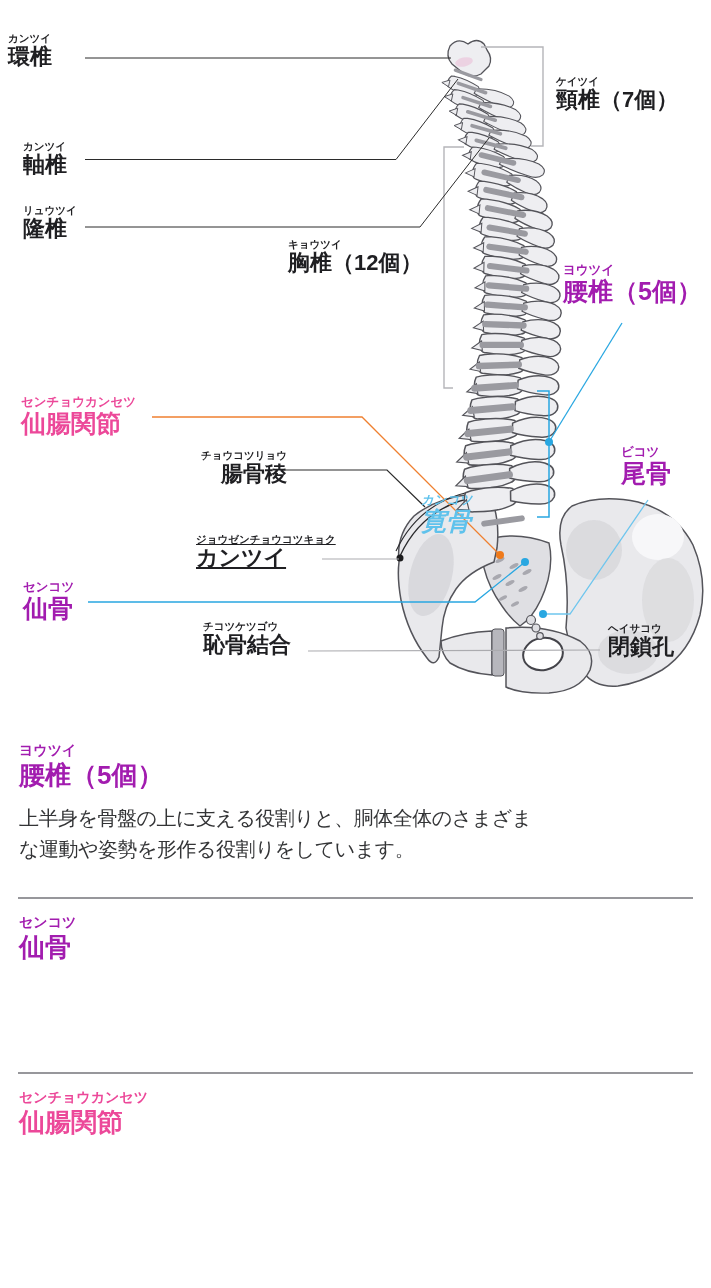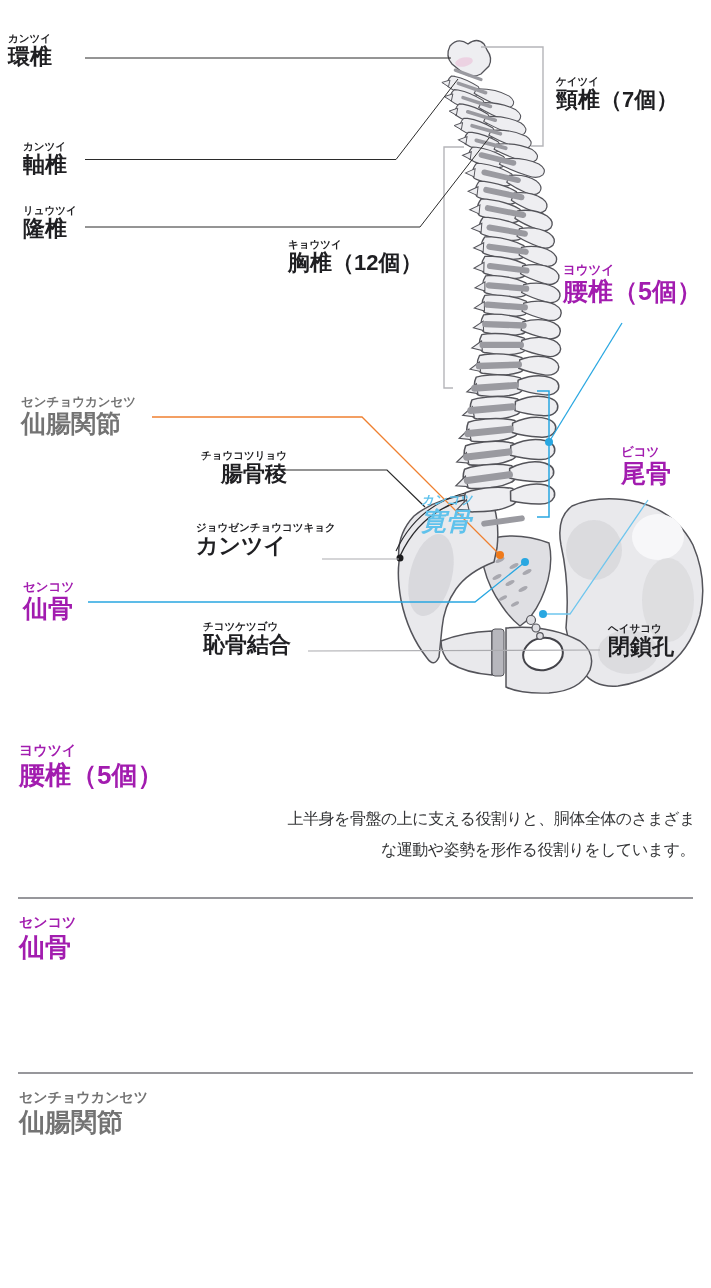--- a/index.html
+++ b/index.html
@@ -8,27 +8,27 @@
   .diagram{position:absolute;left:0;top:0;width:711px;height:720px;}
   .diagram svg{position:absolute;left:0;top:0;}
   .dlabel{position:absolute;line-height:1.02;white-space:nowrap;}
   .dlabel .kana{display:block;font-size:10.5px;font-weight:bold;letter-spacing:0;margin-bottom:2px;}
   .dlabel .kanji{display:block;font-size:22px;font-weight:bold;letter-spacing:0;}
   .dlabel.big .kana{font-size:12.5px;}
   .dlabel.big .kanji{font-size:25px;}
   .c-black{color:#1f1f22;}
   .c-blue{color:#a21caf;}
   .c-lblue{color:#5fc2ec;}
-  .c-orange{color:#737373;}
+  .c-orange{color:#ec4899;}
   .sections{position:absolute;left:0;top:0;width:711px;}
   .tsec{position:absolute;left:19px;width:676px;}
   .tsec .s-kana{font-size:14px;font-weight:bold;line-height:1.1;}
   .tsec .s-title{font-size:26px;font-weight:bold;line-height:1.15;margin:3px 0 0 0;}
-  .tsec .s-body{font-size:16px;letter-spacing:-0.5px;color:#333436;line-height:31px;
-                margin:12px 0 0 0;white-space:pre-line;text-align:right;}
+  .tsec .s-body{font-size:20px;letter-spacing:-0.5px;color:#333436;line-height:31px;
+                margin:12px 0 0 0;white-space:pre-line;}
   .divider{position:absolute;left:18px;width:675px;height:0;border-top:2px solid #97979b;}
 </style>
 </head>
 <body>
 
 <div class="stage">
 
   <div class="diagram">
     <svg width="711" height="720" viewBox="0 0 711 720">
       <defs>
@@ -175,21 +175,21 @@
       <span class="kanji">腰椎（5個）</span>
     </div>
     <div class="dlabel big c-orange" style="left:21px;top:396px;">
       <span class="kana">センチョウカンセツ</span>
       <span class="kanji">仙腸関節</span>
     </div>
     <div class="dlabel c-black" style="left:201px;top:450px;text-align:right;">
       <span class="kana">チョウコツリョウ</span>
       <span class="kanji">腸骨稜</span>
     </div>
-    <div class="dlabel c-black" style="left:196px;top:522px;">
+    <div class="dlabel c-black" style="left:196px;top:534px;text-decoration:underline;">
       <span class="kana">ジョウゼンチョウコツキョク</span>
       <span class="kanji">カンツイ</span>
     </div>
     <div class="dlabel big c-blue" style="left:23px;top:581px;">
       <span class="kana">センコツ</span>
       <span class="kanji">仙骨</span>
     </div>
     <div class="dlabel big c-lblue" style="left:421px;top:494px;font-style:italic;">
       <span class="kana">カンコツ</span>
       <span class="kanji">寛骨</span>

